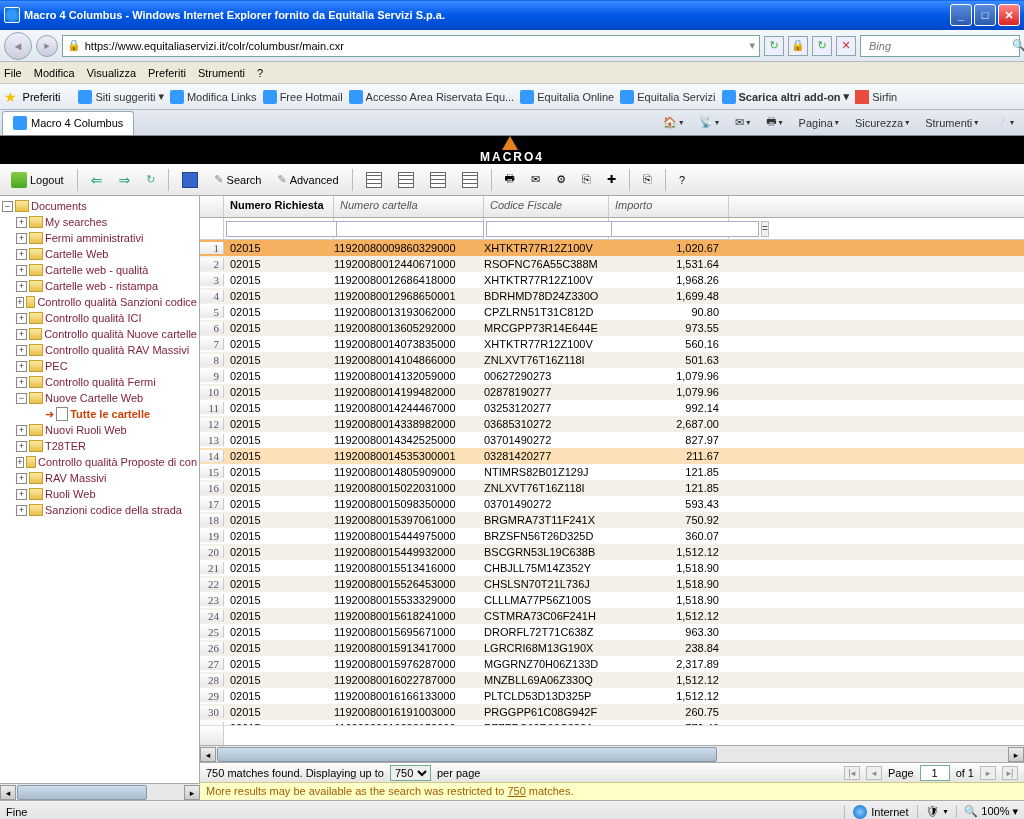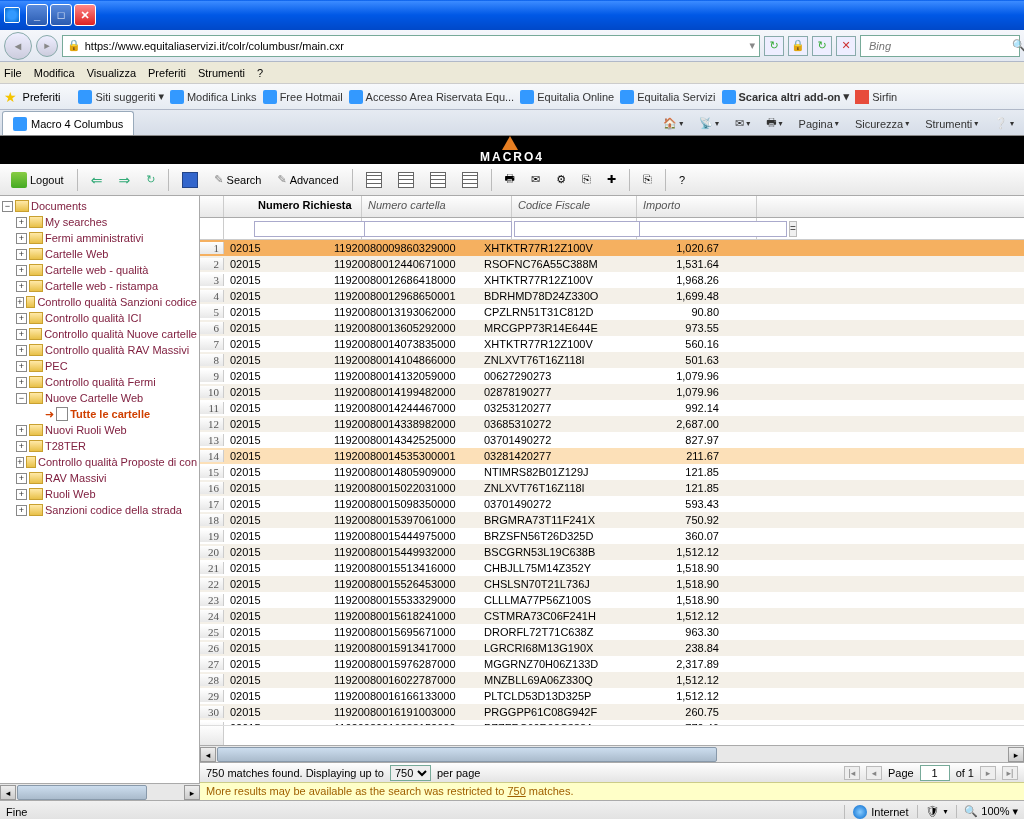--- a/index.html
+++ b/index.html
@@ -31,21 +31,21 @@
 
 
 .favbar { height: 26px; background: linear-gradient(#f7f9fc, #e6ebf2); border-bottom: 1px solid #b0b8c8; display: flex; align-items: center; padding: 0 4px; gap: 6px; white-space:nowrap; overflow:hidden;}
 .favbar .star { color:#f5c400; font-size:14px;}
 .favbar .item { display:flex; align-items:center; gap:3px; color:#333;}
 .favbar .item .favicon { width:14px;height:14px;background:#39f;border-radius:2px;display:inline-block;}
 .favbar .bold { font-weight:bold;}
 .favbar .sirfin-icon { width:14px;height:14px;background:#e74c3c;display:inline-block;}
 
 
-.tabsbar { height: 26px; background: linear-gradient(#e6ebf2, #d6dde8); display: flex; align-items: flex-end; border-bottom:1px solid #888;}
+.tabsbar { height: 26px; background: linear-gradient(#e6ebf2, #d6dde8); display: flex; align-items: center; border-bottom:1px solid #888;}
 .tabsbar .tab { height: 24px; background: #fff; border: 1px solid #9ab; border-bottom: none; padding: 0 10px; display: flex; align-items: center; gap: 4px; margin-left:2px; border-radius:3px 3px 0 0;}
 .tabsbar .tab .tabicon { width:14px;height:14px;background:#39f;border-radius:2px;}
 .tabsbar .spacer { flex:1; }
 .tabsbar .tools { display:flex; align-items:center; gap:8px; padding-right:6px; color:#333;}
 .tabsbar .tools .tbtn { display:flex; align-items:center; gap:2px; padding:2px 4px;}
 .tabsbar .tools .drop { font-size:8px;}
 
 
 .macro-header { height: 28px; background: #000; display: flex; align-items: center; padding: 0 8px; flex-direction: column; }
 .macro-header .logo-tri { width:0;height:0;border-left:8px solid transparent;border-right:8px solid transparent;border-bottom:14px solid #e67e22;margin-right:4px;}
@@ -79,21 +79,21 @@
 
 .data-panel { flex:1; background:#fff; display:flex; flex-direction:column; overflow:hidden;}
 .data-header { display:flex; height:22px; background:linear-gradient(#fefefe,#e8e8e8); border-bottom:1px solid #aaa;}
 .data-header .hcell { border-right:1px solid #ccc; padding:3px 6px; font-weight:bold; font-style:normal;}
 .data-header .hcell.it { font-style:italic; color:#555; font-weight:normal;}
 .data-filter { display:flex; height:22px; border-bottom:1px solid #ccc;}
 .data-filter .fcell { border-right:1px solid #ccc; padding:2px; display:flex; align-items:center;}
 .data-filter .fcell input { flex:1; border:1px solid #aac; height:16px; padding:0 2px;}
 .data-filter .fop { width:16px; height:16px; border:1px solid #bbb; background:#f0f0f0; margin-left:2px; display:flex;align-items:center;justify-content:center;font-size:10px;color:#555;}
 .col-rn { width:24px; text-align:right;}
-.col1 { width:110px;margin-left:28px;}
+.col1 { width:110px;}
 .col2 { width:150px;}
 .col3 { width:125px;}
 .col4 { width:120px; text-align:right;}
 
 .data-rows { flex:1; overflow:auto; font-family:"Courier New",monospace; font-size:11px;}
 .drow { display:flex; height:16px; align-items:center;}
 .drow:nth-child(even) { background:#f4f0e8;}
 .drow.sel { background:#f5b060;}
 .drow.hover-orange { background:#fce0b8;}
 .drow .rn { width:24px; text-align:right; padding-right:4px; background:linear-gradient(#fefefe,#e8e8e8); border-right:1px solid #ccc; font-family:Tahoma; color:#555;}
@@ -130,20 +130,21 @@
 .ie-status .flex1 { flex:1;}
 .ie-status .zone { display:flex;align-items:center;gap:4px; border-left:1px solid #bbb; padding-left:8px;}
 .ie-status .globe { width:14px;height:14px;background:radial-gradient(circle,#8cf,#06c);border-radius:50%;}
 .ie-status .zoom { border-left:1px solid #bbb; padding-left:8px;}
 </style>
 </head>
 <body>
 
 <div class="titlebar">
   <span class="icon"></span>
+  <span class="title">Macro 4 Columbus - Windows Internet Explorer fornito da Equitalia Servizi S.p.a.</span>
   <div class="winbtn winmin">_</div>
   <div class="winbtn winmax">□</div>
   <div class="winbtn winclose">✕</div>
 </div>
 
 <div class="ie-nav">
   <div class="navbtn">◄</div>
   <div class="navbtn navfwd">▸</div>
   <div class="addr">
     <span class="lock">🔒</span>

